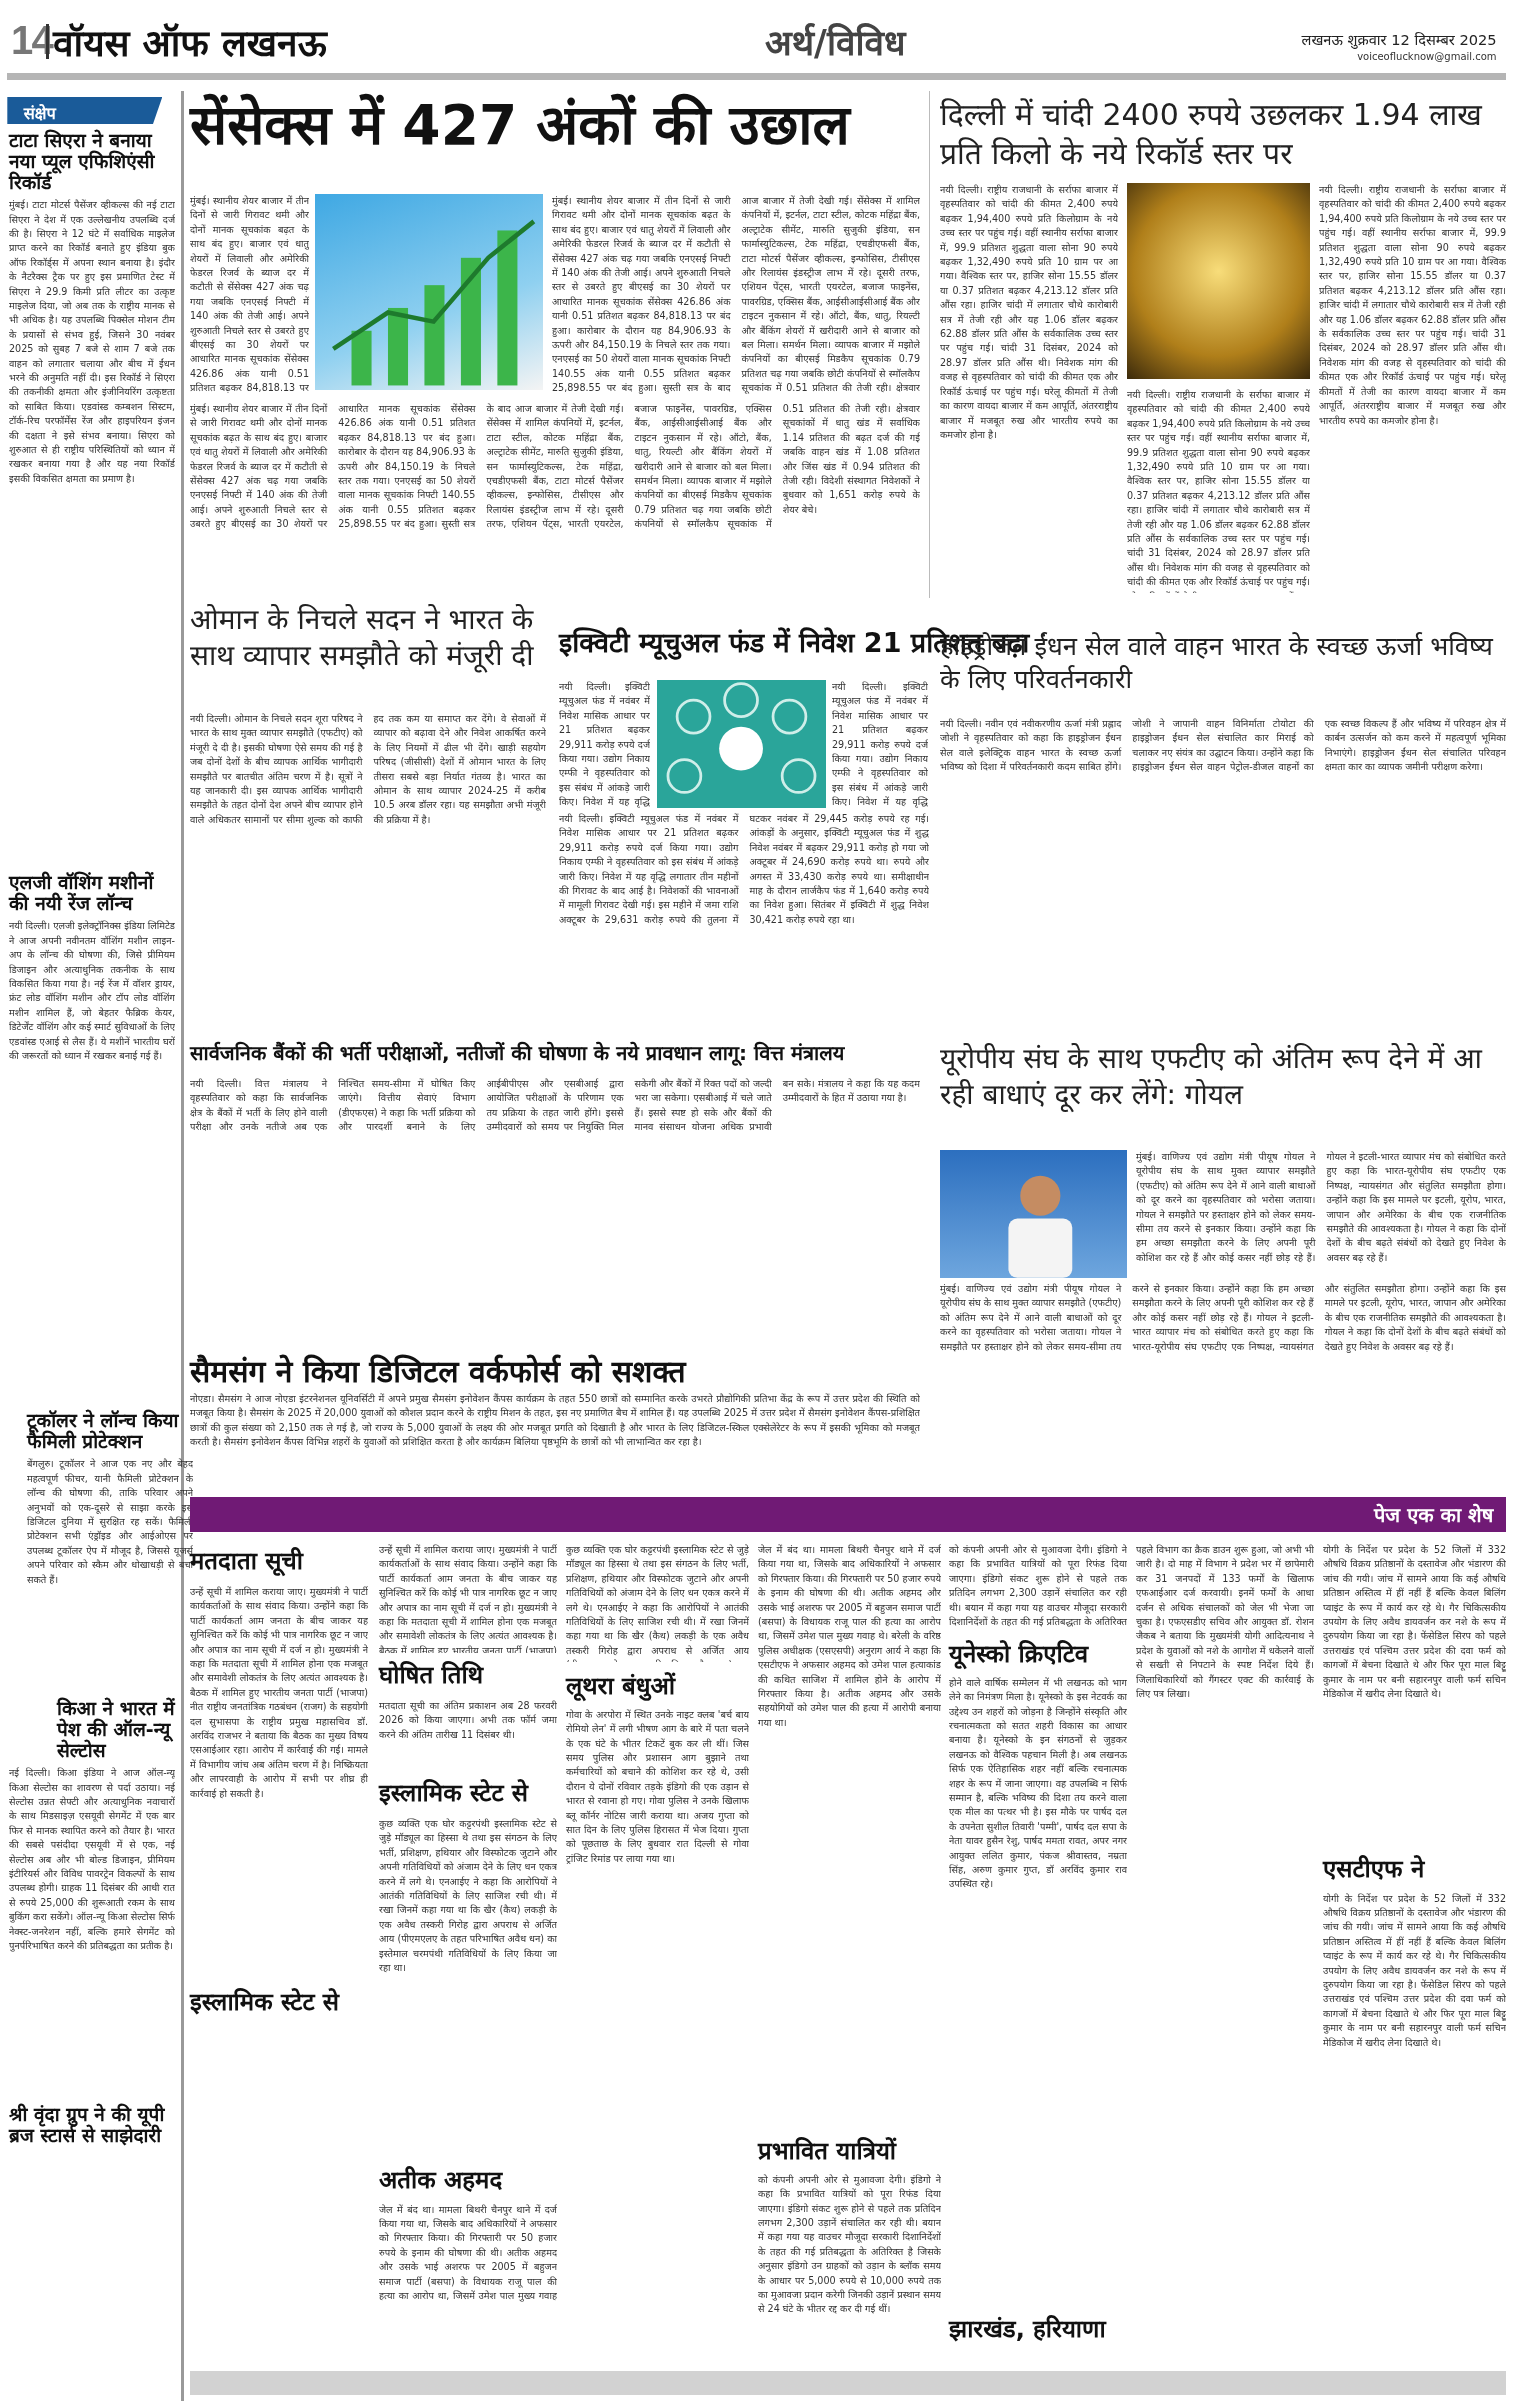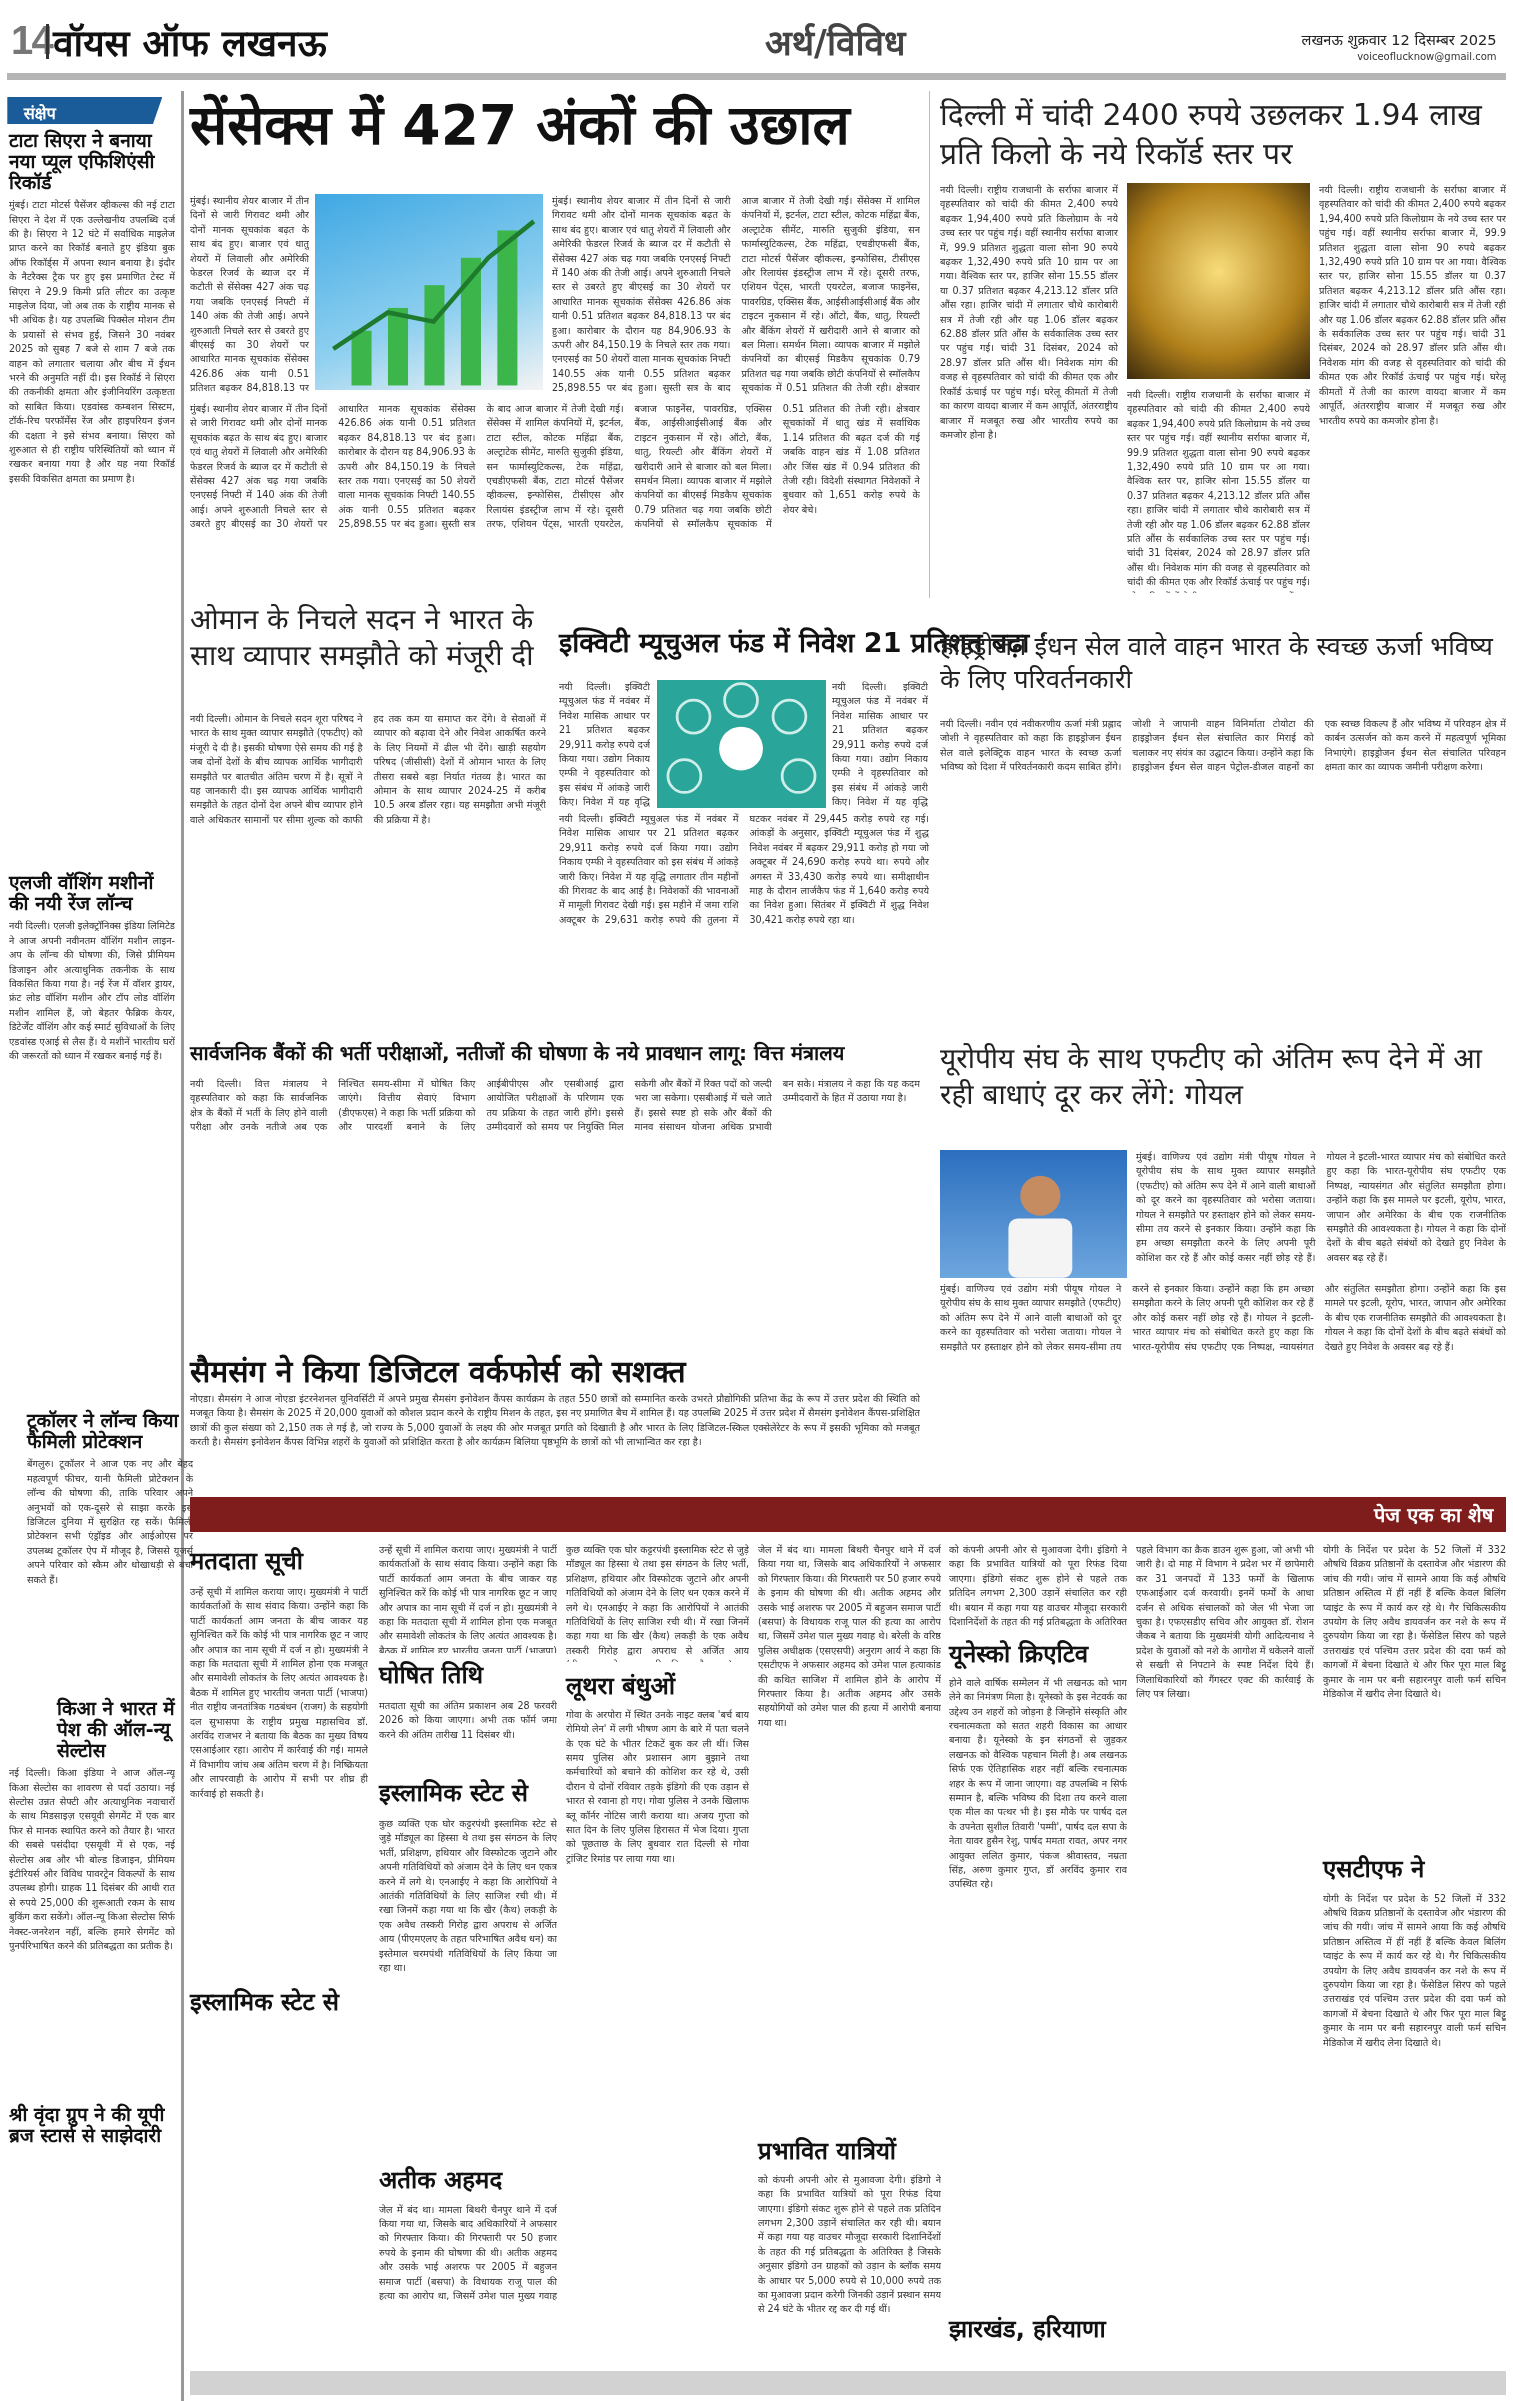--- a/index.html
+++ b/index.html
@@ -12,21 +12,21 @@
   .dateline { right: 16.4px; top: 29px; font: 14.6px "DejaVu Sans", sans-serif; color: #222; }
   .email { right: 16.4px; top: 51px; font: 10px "DejaVu Sans", sans-serif; color: #333; }
   .topbar { left: 7.3px; top: 73px; width: 1499px; height: 7.3px; background: #b5b5b5; }
   .vrule { background: #999; width: 2.7px; }
   .brief-tag { left: 7.3px; top: 97px; width: 155px; height: 27px; background: #1a5b99; clip-path: polygon(0 0,100% 0,94% 100%,0 100%); color: #fff; font: bold 16.4px "DejaVu Sans", sans-serif; padding: 3.7px 16.4px; }
   .hl-bold { font-weight: bold; color: #111; line-height: 1.1; }
   .hl-light { font-weight: normal; color: #222; line-height: 1.3; }
   .body-text { font-size: 9.6px; line-height: 14.4px; color: #333; text-align: justify; overflow: hidden; }
   .cols { column-gap: 11px; column-rule: 0 solid #ddd; }
   .photo { background: #ccc; overflow: hidden; }
-  .banner { background: #7f1d1d; color: #fff; }
+  .banner { background: #701a75; color: #fff; }
   .subhead { font-weight: bold; color: #111; font-size: 24px; }
 </style>
 </head>
 <body>
 
 <div class="abs masthead-num">14</div>
 <div class="abs masthead-bar"></div>
 <div class="abs masthead-title">वॉयस ऑफ लखनऊ</div>
 <div class="abs section-name">अर्थ/विविध</div>
 <div class="abs dateline">लखनऊ शुक्रवार 12 दिसम्बर 2025</div>

